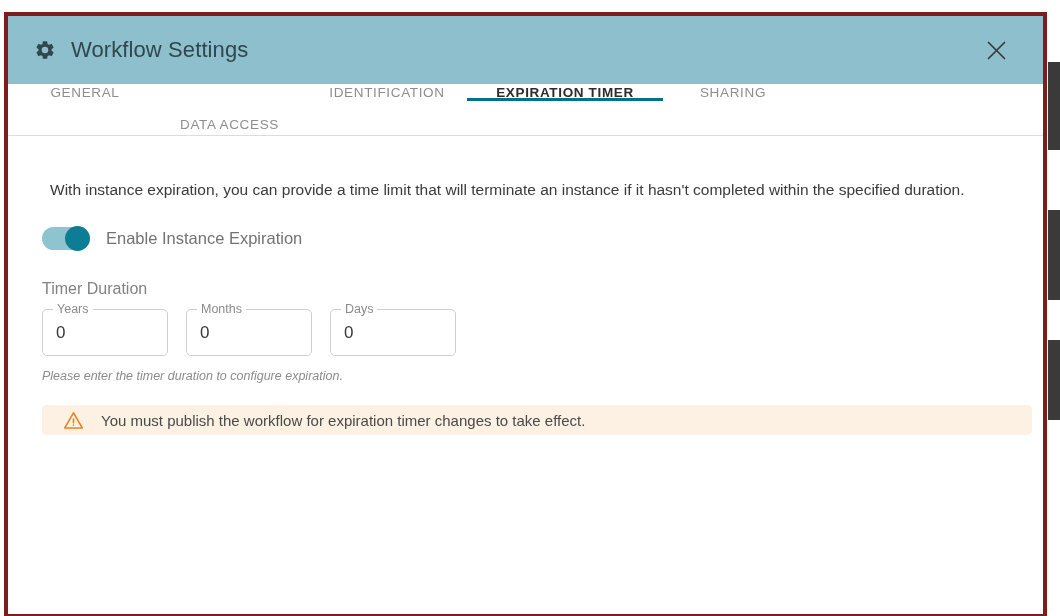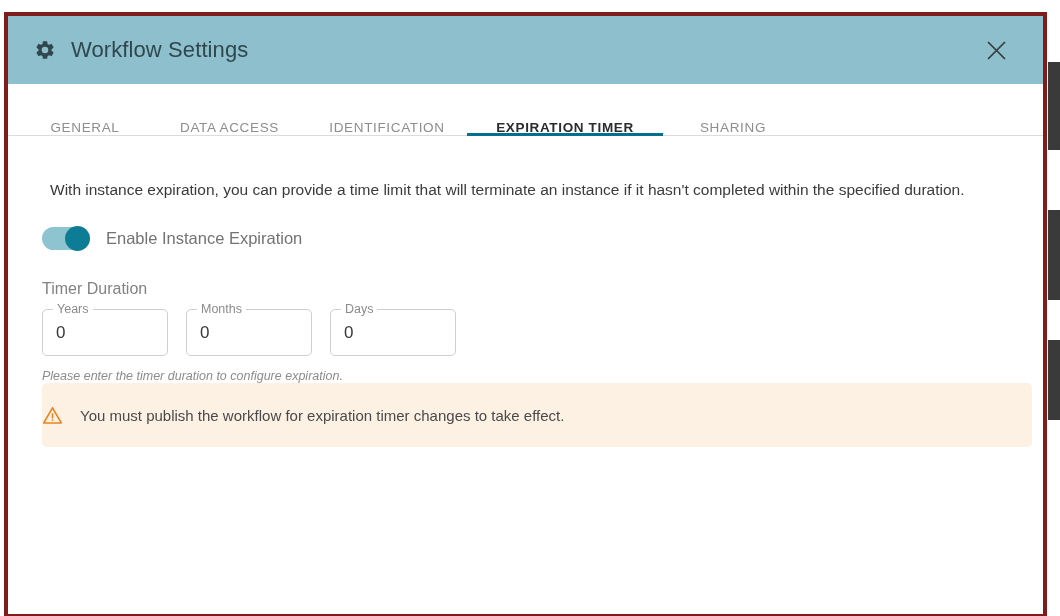--- a/index.html
+++ b/index.html
@@ -127,21 +127,21 @@
     padding: 0;
   }
   .close-icon { display: block; }
 
   
   .tab-bar {
     height: 52px;
     min-height: 52px;
     position: relative;
     display: flex;
-    align-items: flex-end;
+    align-items: flex-start;
     padding-left: 10px;
     box-sizing: border-box;
     background: #ffffff;
   }
   .tab-bar::after {
     content: "";
     position: absolute;
     left: 0;
     right: 0;
     bottom: 0;
@@ -278,27 +278,29 @@
   }
 
   .helper-text {
     margin-top: 13px;
     font-size: 12.5px;
     font-style: italic;
     color: #8c8c8c;
   }
 
   .alert {
+    margin-top: 22px;
     width: 990px;
-    height: 64px;
+    height: 30px;
     background: #fdf1e3;
     border-radius: 5px;
     display: flex;
     align-items: center;
     box-sizing: border-box;
+    padding-left: 21px;
   }
   .alert-icon { flex: none; display: block; }
   .alert-text {
     font-size: 15px;
     color: #4a4a4a;
     margin-left: 17px;
   }
 </style>
 </head>
 <body>

